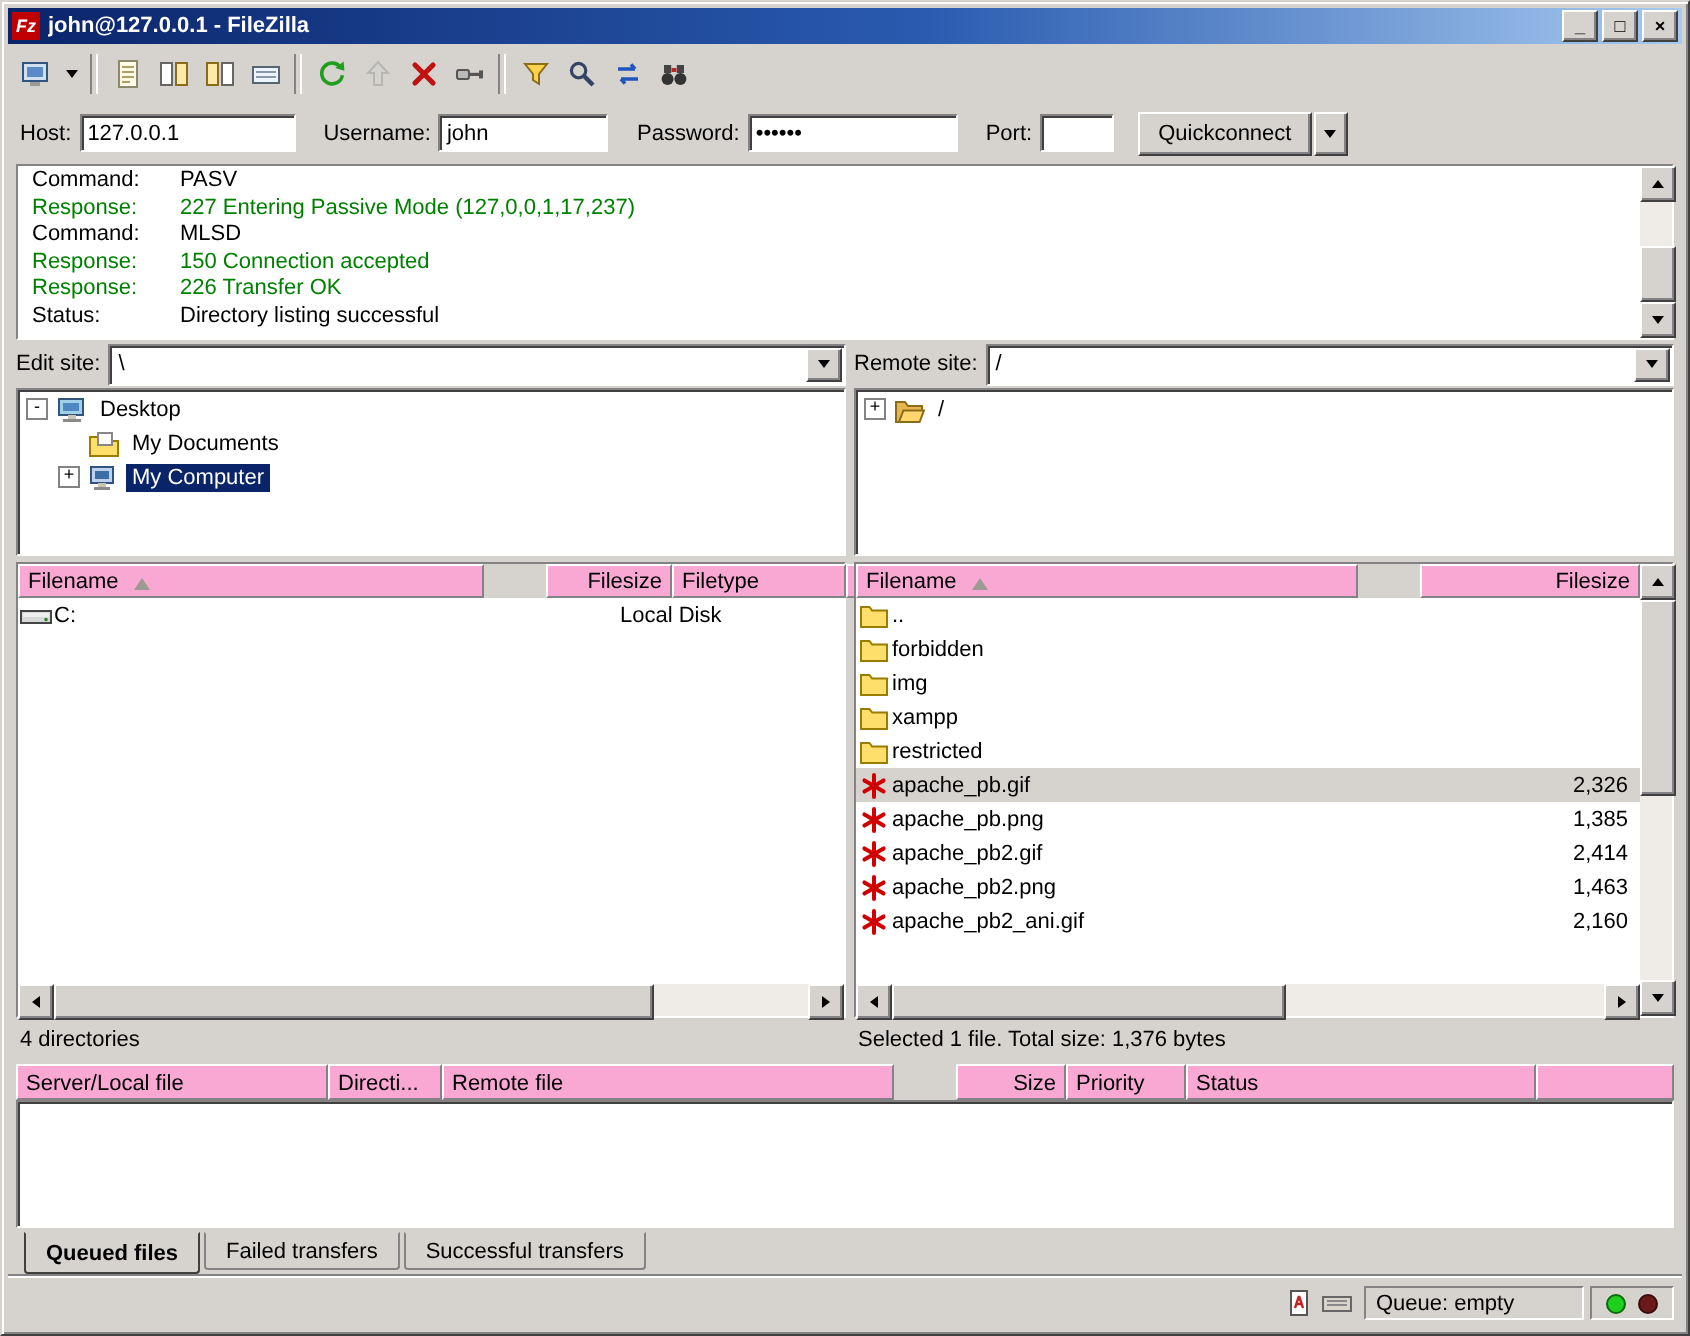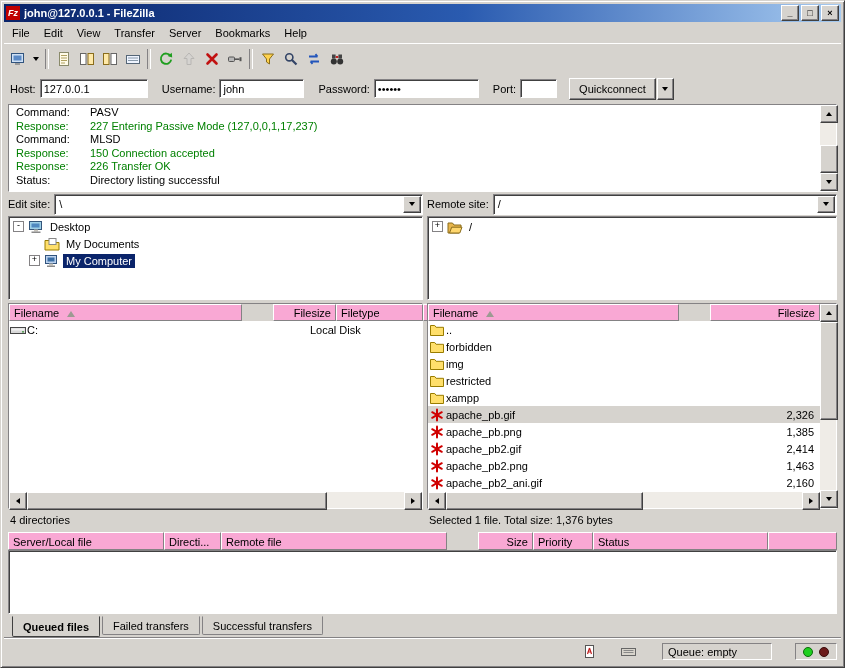--- a/index.html
+++ b/index.html
@@ -100,21 +100,21 @@
   
   .queue-header{height:18px;flex:none;display:flex;margin:0 4px;background:#d6d3ce;}
   .queue-body{height:62px;flex:none;margin:0 4px;}
 
   
   .tabs{height:21px;flex:none;display:flex;align-items:flex-start;padding:1px 0 0 4px;margin:1px 4px 0;}
   .tab{height:17px;display:flex;align-items:center;padding:0 10px;background:#d6d3ce;border:1px solid #848284;border-top-color:#d6d3ce;border-bottom-right-radius:2px;border-bottom-left-radius:2px;margin-right:2px;}
   .tab.active{font-weight:bold;border-color:#404040;border-top-color:#d6d3ce;height:19px;}
 
   
-  .statusbar{height:23px;flex:none;display:flex;align-items:center;padding:2px 4px 1px;border-top:1px solid #848284;box-shadow:0 1px 0 #fff inset;gap:20px;}
+  .statusbar{height:23px;flex:none;display:flex;align-items:center;padding:2px 4px 1px;border-top:1px solid #848284;box-shadow:0 1px 0 #fff inset;}
   .sb-fill{flex:1;}
   .sb-icon{width:16px;height:14px;display:flex;align-items:center;justify-content:center;margin-right:3px;flex:none;}
   .sb-panel{height:17px;border:1px solid #848284;border-bottom-color:#fff;border-right-color:#fff;display:flex;align-items:center;padding:0 5px;box-sizing:border-box;margin-left:3px;}
   .qpanel{width:110px;}
   .leds{padding:0 7px;}
   .led{width:8px;height:8px;border-radius:50%;flex:none;}
   .led.green{background:#1fcf1f;border:1px solid #0a6a0a;margin-right:6px;}
   .led.dark{background:#6b1a1a;border:1px solid #3a0c0c;}
 </style>
 </head>
@@ -123,29 +123,20 @@
 <div class="window">
 
   <div class="titlebar">
     <span class="tb-logo">Fz</span>
     <span class="tb-title">john@127.0.0.1 - FileZilla</span>
     <span class="tb-btn raised">_</span>
     <span class="tb-btn raised">□</span>
     <span class="tb-btn raised">×</span>
   </div>
 
-  <div class="menubar">
-    <span class="menu-item">File</span>
-    <span class="menu-item">Edit</span>
-    <span class="menu-item">View</span>
-    <span class="menu-item">Transfer</span>
-    <span class="menu-item">Server</span>
-    <span class="menu-item">Bookmarks</span>
-    <span class="menu-item">Help</span>
-  </div>
 
   <div class="toolbar">
     <span class="tbtn">
       <svg width="16" height="16" viewBox="0 0 16 16">
           <rect x="1.5" y="2.5" width="12" height="9" fill="#cfe0f4" stroke="#31547e"></rect>
           <rect x="3.5" y="4.5" width="8" height="5" fill="#5b8ac6"></rect>
           <rect x="5" y="12" width="5" height="2" fill="#9a9a9a"></rect>
         </svg>
     </span>
     <span class="tbtn narrow">
@@ -424,30 +415,30 @@
                 </span>
               <span class="fname-r">img</span>
               <span class="fsize-r"></span>
             </div>
             <div class="frow">
               <span class="ficon">
                   <svg width="14" height="12" viewBox="0 0 14 12">
                     <path d="M0.5 1.5 h4.2 l1.4 1.8 h7.4 v8.2 h-13 z" fill="#ffdf6b" stroke="#997c00"></path>
                   </svg>
                 </span>
-              <span class="fname-r">restricted</span>
+              <span class="fname-r">xampp</span>
               <span class="fsize-r"></span>
             </div>
             <div class="frow">
               <span class="ficon">
                   <svg width="14" height="12" viewBox="0 0 14 12">
                     <path d="M0.5 1.5 h4.2 l1.4 1.8 h7.4 v8.2 h-13 z" fill="#ffdf6b" stroke="#997c00"></path>
                   </svg>
                 </span>
-              <span class="fname-r">xampp</span>
+              <span class="fname-r">restricted</span>
               <span class="fsize-r"></span>
             </div>
             <div class="frow selected">
               <span class="ficon">
                   <svg width="14" height="14" viewBox="0 0 14 14">
                     <g stroke="#d00000" stroke-width="2" stroke-linecap="round">
                       <path d="M7 1.5 V12.5"></path>
                       <path d="M2.2 4.2 L11.8 9.8"></path>
                       <path d="M2.2 9.8 L11.8 4.2"></path>
                     </g>

